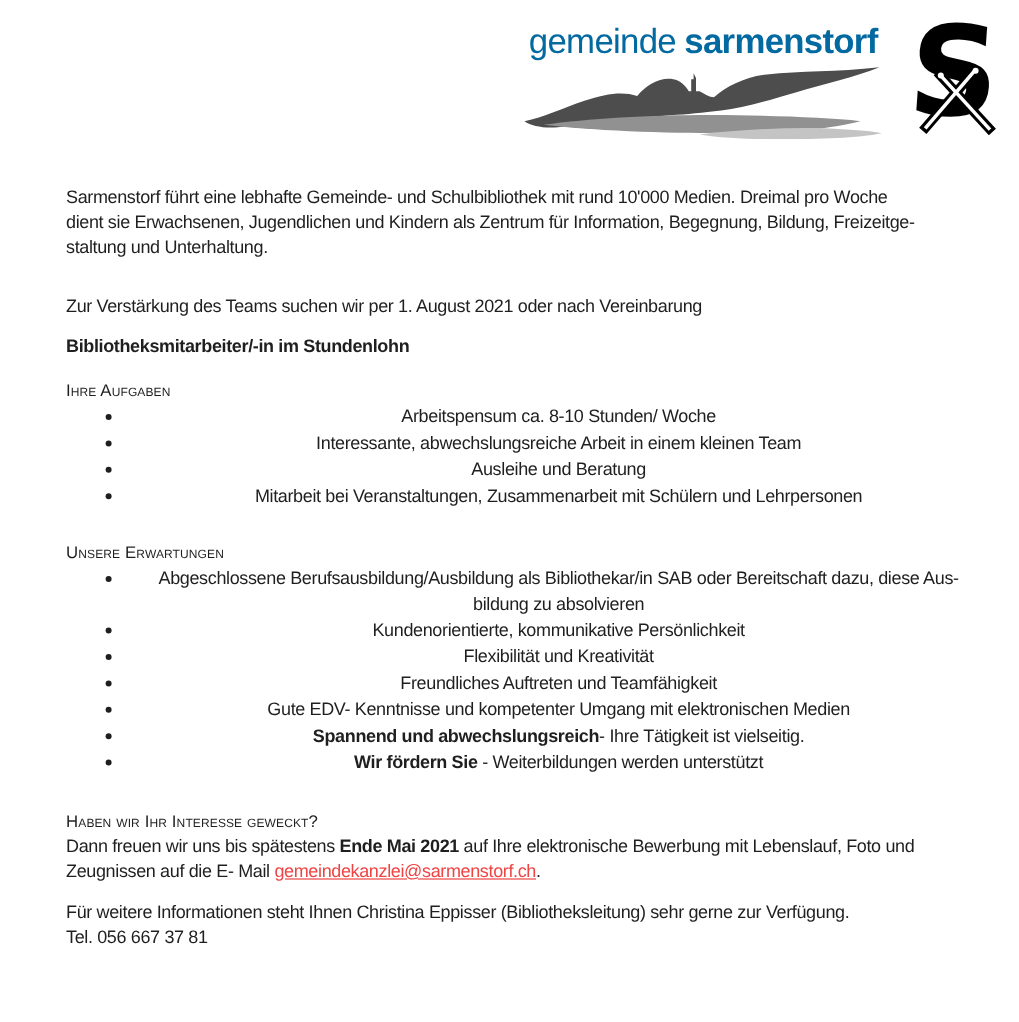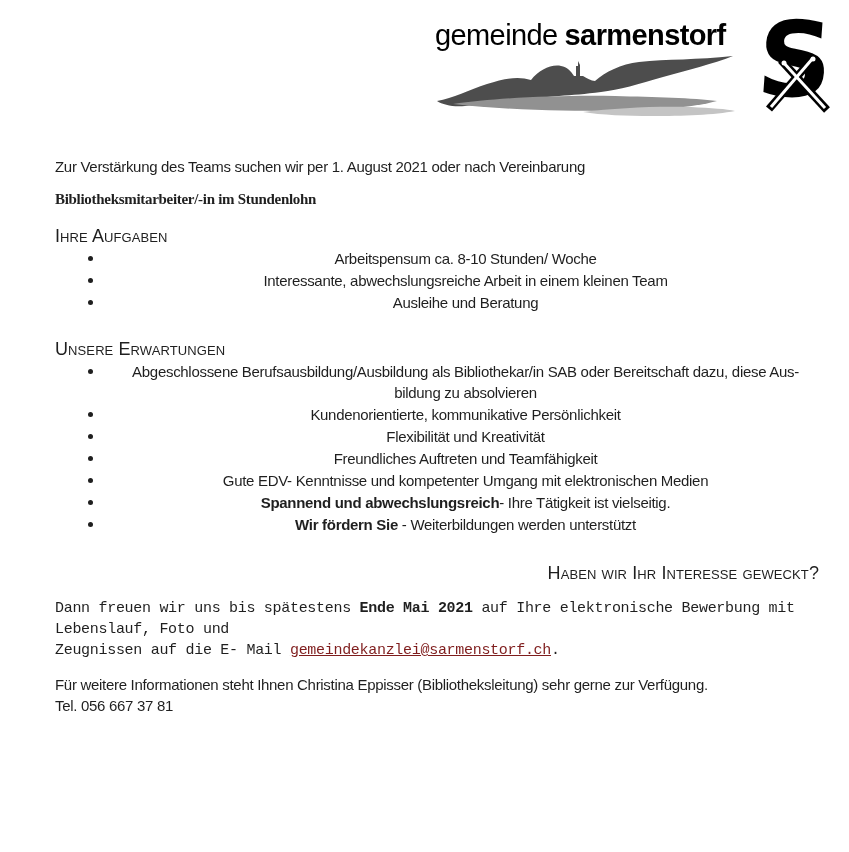--- a/index.html
+++ b/index.html
@@ -9,56 +9,56 @@
     color:#1f1f1f;
     font-size:15px;line-height:21px;
     letter-spacing:-0.3px;
   }
   .page{position:relative;width:849px;height:852px;}
 
   
   .header{position:relative;height:128px;}
   .logo-group{position:absolute;top:20px;right:112px;width:302px;}
   .logo-text{
-    white-space:nowrap;text-align:left;
-    font-size:29px;line-height:30px;letter-spacing:-0.6px;color:#000000;
+    white-space:nowrap;text-align:center;
+    font-size:29px;line-height:30px;letter-spacing:-0.6px;color:#0369a1;
   }
   .logo-text .light{font-weight:400;margin-right:7px;}
   .logo-text .bold{font-weight:700;}
   .landscape{display:block;margin-top:4px;}
   .arms{position:absolute;top:12px;right:14px;}
 
   
   .content{padding:0 30px 0 55px;}
   p{margin:0;white-space:pre-line;}
   .intro{margin-top:26px;}
   .recruit{margin-top:28px;}
-  .job-title{margin-top:12px;font-weight:700;font-family:Liberation Serif, serif;}
+  .job-title{margin-top:12px;font-weight:700;}
 
   .sec-h{
     font-variant:small-caps;
-    font-size:18px;line-height:21px;
+    font-size:14px;line-height:21px;
     letter-spacing:0.1px;
     margin:0;font-weight:400;
   }
   .h-tasks{margin-top:16px;}
   .h-expect{margin-top:26px;}
   .h-offer{margin-top:8px;}
-  .h-interest{margin-top:28px;text-align:right;}
+  .h-interest{margin-top:28px;}
 
   ul{margin:1px 0 0 0;padding:0;list-style:none;}
   li{position:relative;padding-left:57px;white-space:pre-line;line-height:21px;margin:0 0 1px 0;text-align:center;}
   li::before{
     content:"";position:absolute;left:33px;top:8px;
     width:5px;height:5px;border-radius:50%;background:#1f1f1f;
   }
   .b{font-weight:700;}
-  .apply-p{margin-top:14px;font-family:Liberation Mono, monospace;}
+  .apply-p{margin-top:0;}
   .contact{margin-top:13px;}
-  a.email{color:#7f1d1d;text-decoration:underline;}
+  a.email{color:#ef4444;text-decoration:underline;}
 </style>
 </head>
 <body>
 
 <div class="page">
 
   <div class="header">
     <div class="logo-group">
       <div class="logo-text">
         <span class="light">gemeinde</span><span class="bold">sarmenstorf</span>
@@ -79,30 +79,34 @@
       <line x1="24" y1="48" x2="70" y2="98" stroke="#000000" stroke-width="8"></line>
       <line x1="14" y1="95" x2="56" y2="46" stroke="#ffffff" stroke-width="3"></line>
       <line x1="26" y1="50" x2="68" y2="96" stroke="#ffffff" stroke-width="3"></line>
       <circle cx="56" cy="47" r="2.5" fill="#ffffff"></circle>
       <circle cx="27" cy="51" r="2.5" fill="#ffffff"></circle>
     </svg>
   </div>
 
   <div class="content">
 
+    <p class="intro">Sarmenstorf führt eine lebhafte Gemeinde- und Schulbibliothek mit rund 10'000 Medien. Dreimal pro Woche
+dient sie Erwachsenen, Jugendlichen und Kindern als Zentrum für Information, Begegnung, Bildung, Freizeitge-
+staltung und Unterhaltung.</p>
 
     <p class="recruit">Zur Verstärkung des Teams suchen wir per 1. August 2021 oder nach Vereinbarung</p>
 
     <p class="job-title">Bibliotheksmitarbeiter/-in im Stundenlohn</p>
 
     <h2 class="sec-h h-tasks">Ihre Aufgaben</h2>
     <ul>
       <li>Arbeitspensum ca. 8-10 Stunden/ Woche</li>
       <li>Interessante, abwechslungsreiche Arbeit in einem kleinen Team</li>
       <li>Ausleihe und Beratung</li>
+      <li>Mitarbeit bei Veranstaltungen, Zusammenarbeit mit Schülern und Lehrpersonen</li>
     </ul>
 
     <h2 class="sec-h h-expect">Unsere Erwartungen</h2>
     <ul>
       <li>Abgeschlossene Berufsausbildung/Ausbildung als Bibliothekar/in SAB oder Bereitschaft dazu, diese Aus-
 bildung zu absolvieren</li>
       <li>Kundenorientierte, kommunikative Persönlichkeit</li>
       <li>Flexibilität und Kreativität</li>
       <li>Freundliches Auftreten und Teamfähigkeit</li>
       <li>Gute EDV- Kenntnisse und kompetenter Umgang mit elektronischen Medien</li>

